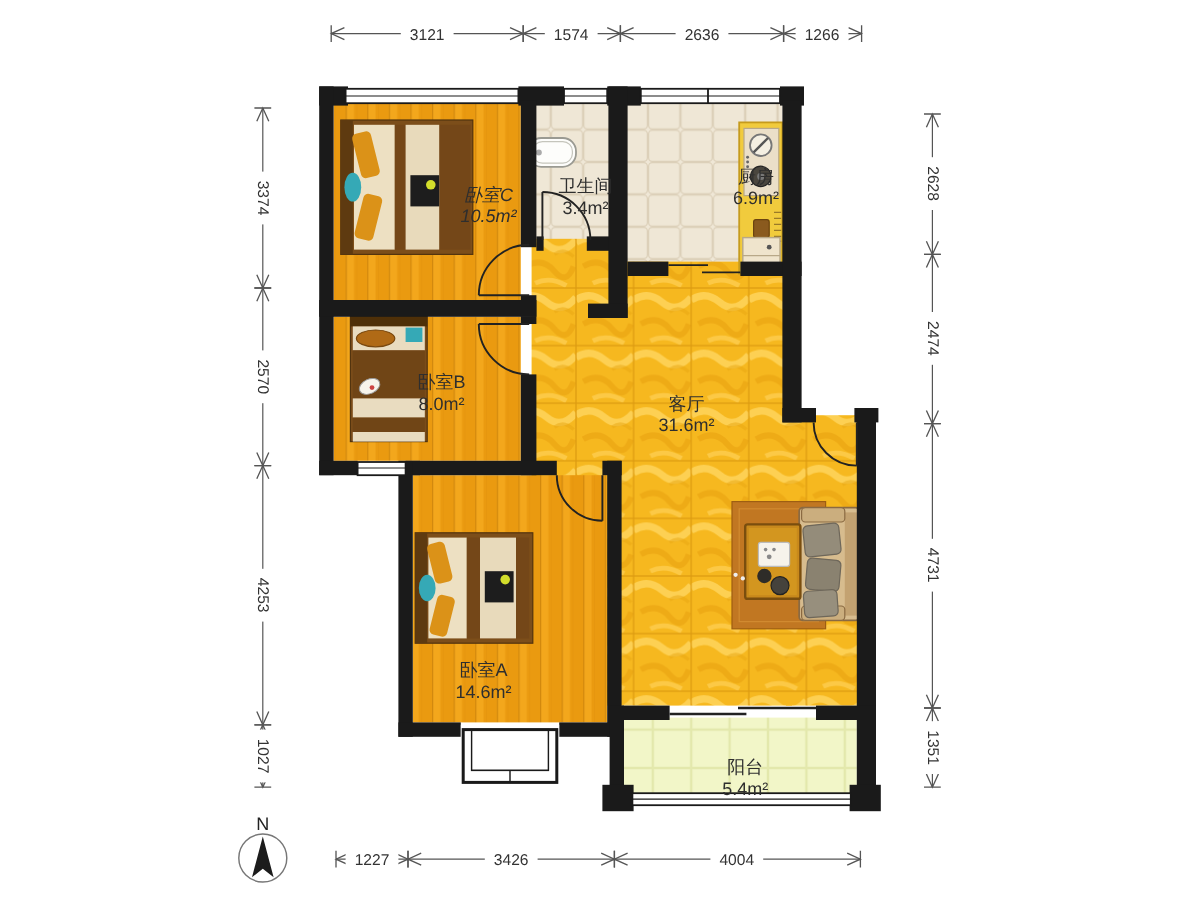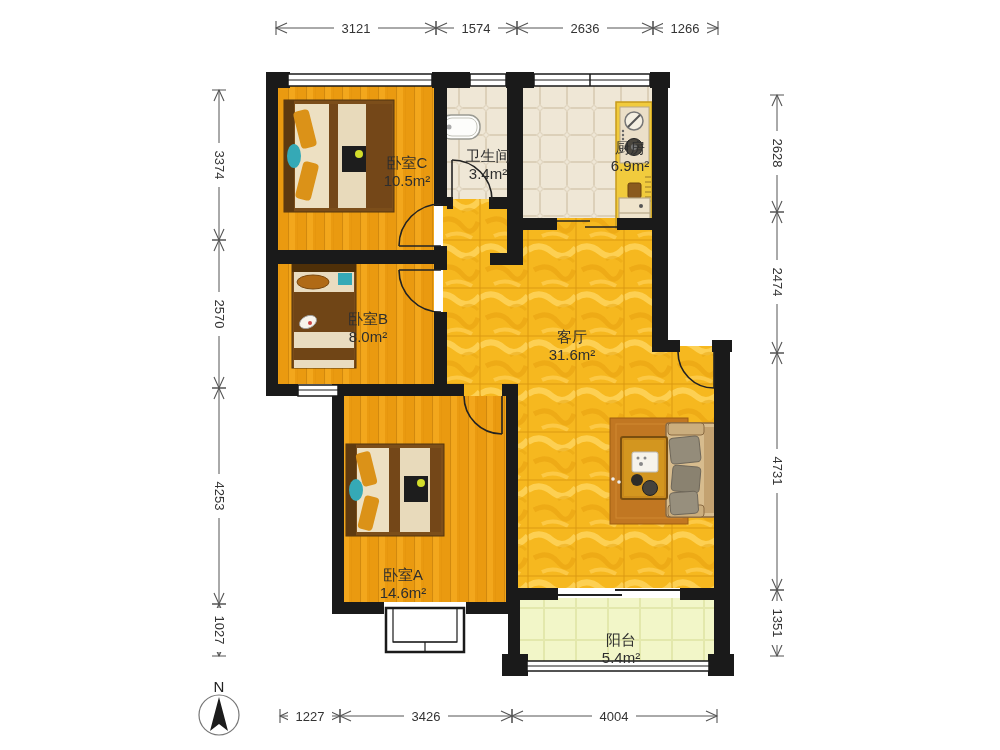--- a/index.html
+++ b/index.html
@@ -308,41 +308,41 @@
     <text class="dim-text" x="614" y="721" text-anchor="middle">4004</text>
   </g>
 
   <g>
     <text x="219" y="692" text-anchor="middle" font-size="15" fill="#222">N</text>
     <circle cx="219" cy="715" r="20" fill="none" stroke="#777" stroke-width="1.2"></circle>
     <path d="M219,697 L210,731 L219,724 L228,731 Z" fill="#1c1c1c"></path>
   </g>
 </svg>
 
-<div class="room-label" style="left:407px;top:172px;">
+<div class="room-label" style="left:407px;top:172px;font-style:italic;">
   <div class="room-name">卧室C</div>
   <div class="room-area">10.5m²</div>
 </div>
 <div class="room-label" style="left:488px;top:165px;">
   <div class="room-name">卫生间</div>
   <div class="room-area">3.4m²</div>
 </div>
 <div class="room-label" style="left:592px;top:157px;margin-left:38px;">
   <div class="room-name">厨房</div>
   <div class="room-area">6.9m²</div>
 </div>
 <div class="room-label" style="left:368px;top:328px;">
   <div class="room-name">卧室B</div>
   <div class="room-area">8.0m²</div>
 </div>
 <div class="room-label" style="left:572px;top:346px;">
   <div class="room-name">客厅</div>
   <div class="room-area">31.6m²</div>
 </div>
-<div class="room-label" style="left:403px;top:568px;margin-top:16px;">
+<div class="room-label" style="left:403px;top:568px;">
   <div class="room-name">卧室A</div>
   <div class="room-area">14.6m²</div>
 </div>
 <div class="room-label" style="left:621px;top:629px;margin-top:20px;">
   <div class="room-name">阳台</div>
   <div class="room-area">5.4m²</div>
 </div>
 </div>
 
 </body></html>

